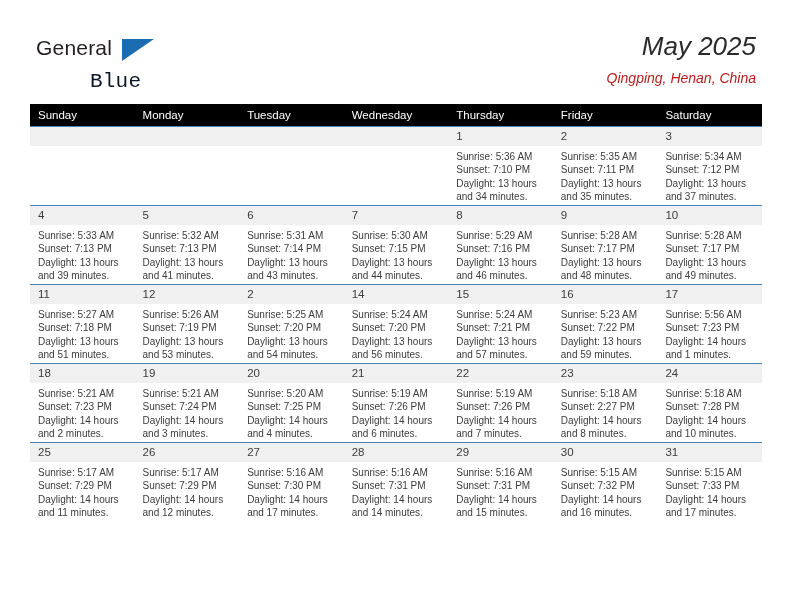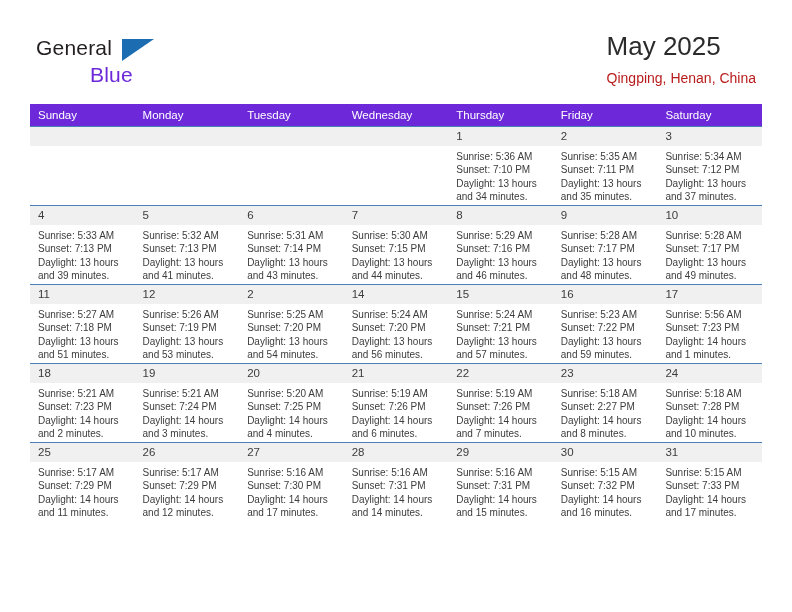--- a/index.html
+++ b/index.html
@@ -42,41 +42,42 @@
     left: 0;
     top: 0;
     font-size: 21px;
     letter-spacing: 0.2px;
     color: #231f20;
     font-family: "Liberation Sans", sans-serif;
   }
   .logo-blue {
     position: absolute;
     left: 54px;
-    top: 27px;
+    top: 34px;
     font-size: 21px;
     letter-spacing: 0.2px;
-    color: #6d28d9;
-    font-family: Liberation Sans, sans-serif;
+    color: #0f172a;
+    font-family: Liberation Mono, monospace;
   }
   .logo-flag {
     position: absolute;
     left: 86px;
     top: 3px;
     width: 0;
     height: 0;
     border-left: 32px solid #1b6cb0;
     border-bottom: 22px solid transparent;
   }
 
   .title-block {
     position: absolute;
     right: 36px;
     top: 30px;
-    text-align: left;
+    text-align: right;
+    font-style: italic;
   }
   .cal-title {
     font-size: 26px;
     color: #2b2b2b;
     line-height: 32px;
     white-space: nowrap;
   }
   .cal-subtitle {
     font-size: 14px;
     color: #b91c1c;
@@ -88,21 +89,21 @@
   
   .calendar {
     position: absolute;
     left: 30px;
     top: 104px;
     width: 732px;
     border-collapse: collapse;
     table-layout: fixed;
   }
   .calendar th {
-    background: #6d28d9;
+    background: #000000;
     color: #ffffff;
     font-size: 11.5px;
     font-weight: normal;
     text-align: left;
     padding: 5px 0 5px 8px;
     height: 12px;
     border: none;
   }
   .calendar td {
     vertical-align: top;

